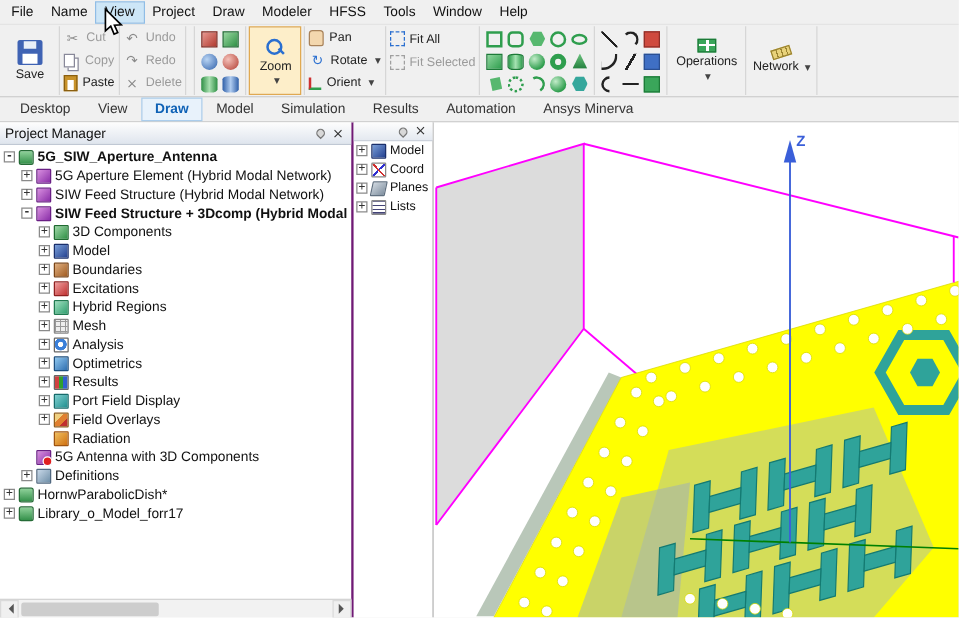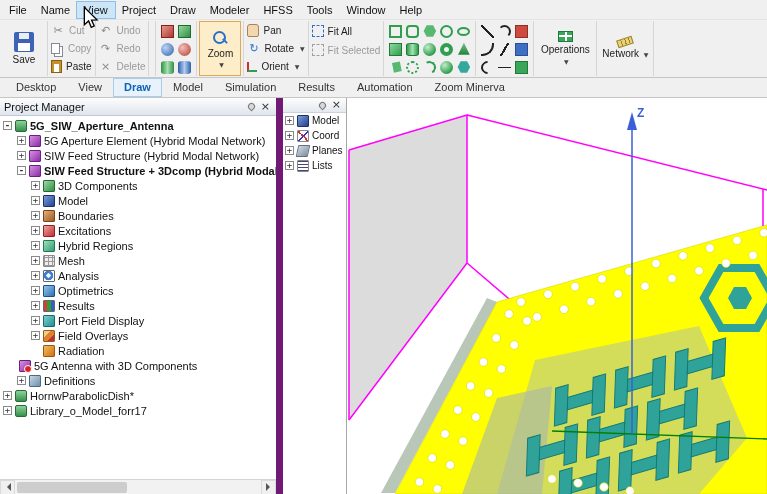--- a/index.html
+++ b/index.html
@@ -71,21 +71,21 @@
 .mi-cylg{background:linear-gradient(90deg,#2f8f45,#a8e0b0,#2f8f45);border-radius:40%/18%}
 .mi-cylb{background:linear-gradient(90deg,#2f5fa8,#b0ccf0,#2f5fa8);border-radius:40%/18%}
 .ic-ops{width:15px;height:11px;background-color:#3aa65a;border:1px solid #1d7a38;background-image:linear-gradient(90deg,transparent 6px,#fff 6px 8px,transparent 8px),linear-gradient(0deg,transparent 4px,#fff 4px 6px,transparent 6px)}
 .ic-meas{width:16px;height:8px;background:#e8d27a;border:1px solid #9a8330;transform:rotate(-18deg);background-image:repeating-linear-gradient(90deg,transparent 0 3px,#9a8330 3px 4px)}
 
 .ribbon-tabs{height:20px;display:flex;align-items:center;background:#f0f0f0;border-bottom:1px solid #c6c6c6;padding-left:6px;gap:2px}
 .rtab{padding:2px 10px 3px;color:#333}
 .rtab.active{color:#0f62b6;background:#e8f2fb;outline:1px solid #abcdec;font-weight:bold}
 
 .main{display:flex;height:396px}
-.project-panel{width:283px;background:#fff;border-right:7px solid #701a75;display:flex;flex-direction:column}
+.project-panel{width:283px;background:#fff;border-right:2px solid #701a75;display:flex;flex-direction:column}
 .panel-header{height:18px;background:linear-gradient(#fdfdfd,#dfe5ee);border-bottom:1px solid #c0c8d4;display:flex;align-items:center;padding:0 4px;gap:4px}
 .panel-header .sp{flex:1}
 .pin{width:7px;height:7px;background:#d8d8d8;border:1px solid #777;border-radius:50% 50% 50% 0;transform:rotate(-45deg)}
 .xbtn{font-family:"DejaVu Sans",sans-serif;font-size:11px;color:#333;line-height:10px;padding:0 2px}
 .tree{flex:1;overflow:hidden;padding-top:2px}
 .tree-row{display:flex;align-items:center;height:15px;white-space:nowrap}
 .tree-row.bold{font-weight:bold}
 .expander{width:9px;height:9px;border:1px solid #8a8a8a;background:#fff;font-size:9px;line-height:7px;text-align:center;margin-right:3px;flex:none;color:#333;font-family:"DejaVu Sans Mono",monospace}
 .expander.empty{border:none;background:transparent}
 .ticon{width:12px;height:12px;margin-right:3px;flex:none;border-radius:1px;position:relative}
@@ -295,21 +295,21 @@
   </div>
 
   <div class="ribbon-tabs">
       <div class="rtab">Desktop</div>
       <div class="rtab">View</div>
       <div class="rtab active">Draw</div>
       <div class="rtab">Model</div>
       <div class="rtab">Simulation</div>
       <div class="rtab">Results</div>
       <div class="rtab">Automation</div>
-      <div class="rtab">Zoom Minerva</div>
+      <div class="rtab">Ansys Minerva</div>
     </div>
 
   <div class="main">
 
     <div class="project-panel">
       <div class="panel-header">
         <span>Project Manager</span>
         <span class="sp"></span>
         <span class="pin"></span>
         <span class="xbtn glyph">×</span>
@@ -388,21 +388,21 @@
           <div class="tree-row" style="padding-left: 31px;">
             <span class="expander">+</span>
             <span class="ticon ic-overlays"></span>
             <span class="tlabel">Field Overlays</span>
           </div>
           <div class="tree-row" style="padding-left: 31px;">
             <span class="expander empty"></span>
             <span class="ticon ic-radiation"></span>
             <span class="tlabel">Radiation</span>
           </div>
-          <div class="tree-row" style="padding-left: 7px; align-items: center;">
+          <div class="tree-row" style="padding-left: 17px; align-items: center;">
             <span class="expander empty"></span>
             <span class="ticon ic-warning"></span>
             <span class="tlabel">5G Antenna with 3D Components</span>
           </div>
           <div class="tree-row" style="padding-left: 17px;">
             <span class="expander">+</span>
             <span class="ticon ic-definitions"></span>
             <span class="tlabel">Definitions</span>
           </div>
           <div class="tree-row" style="padding-left: 3px;">

